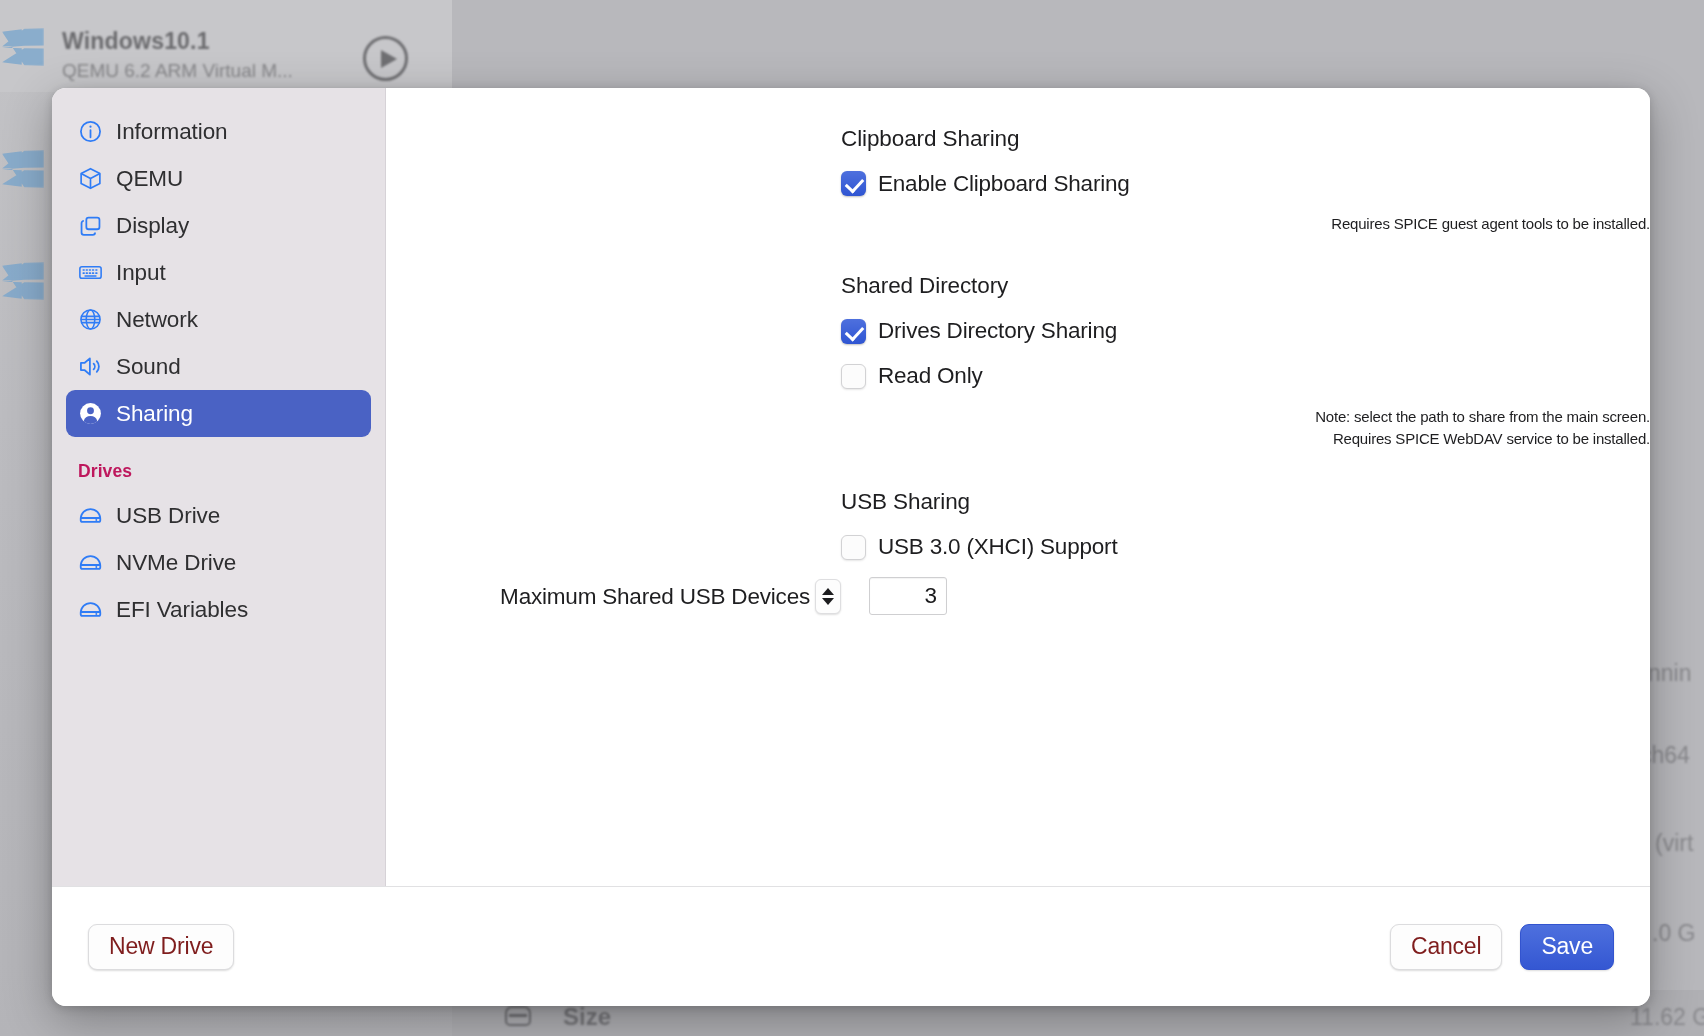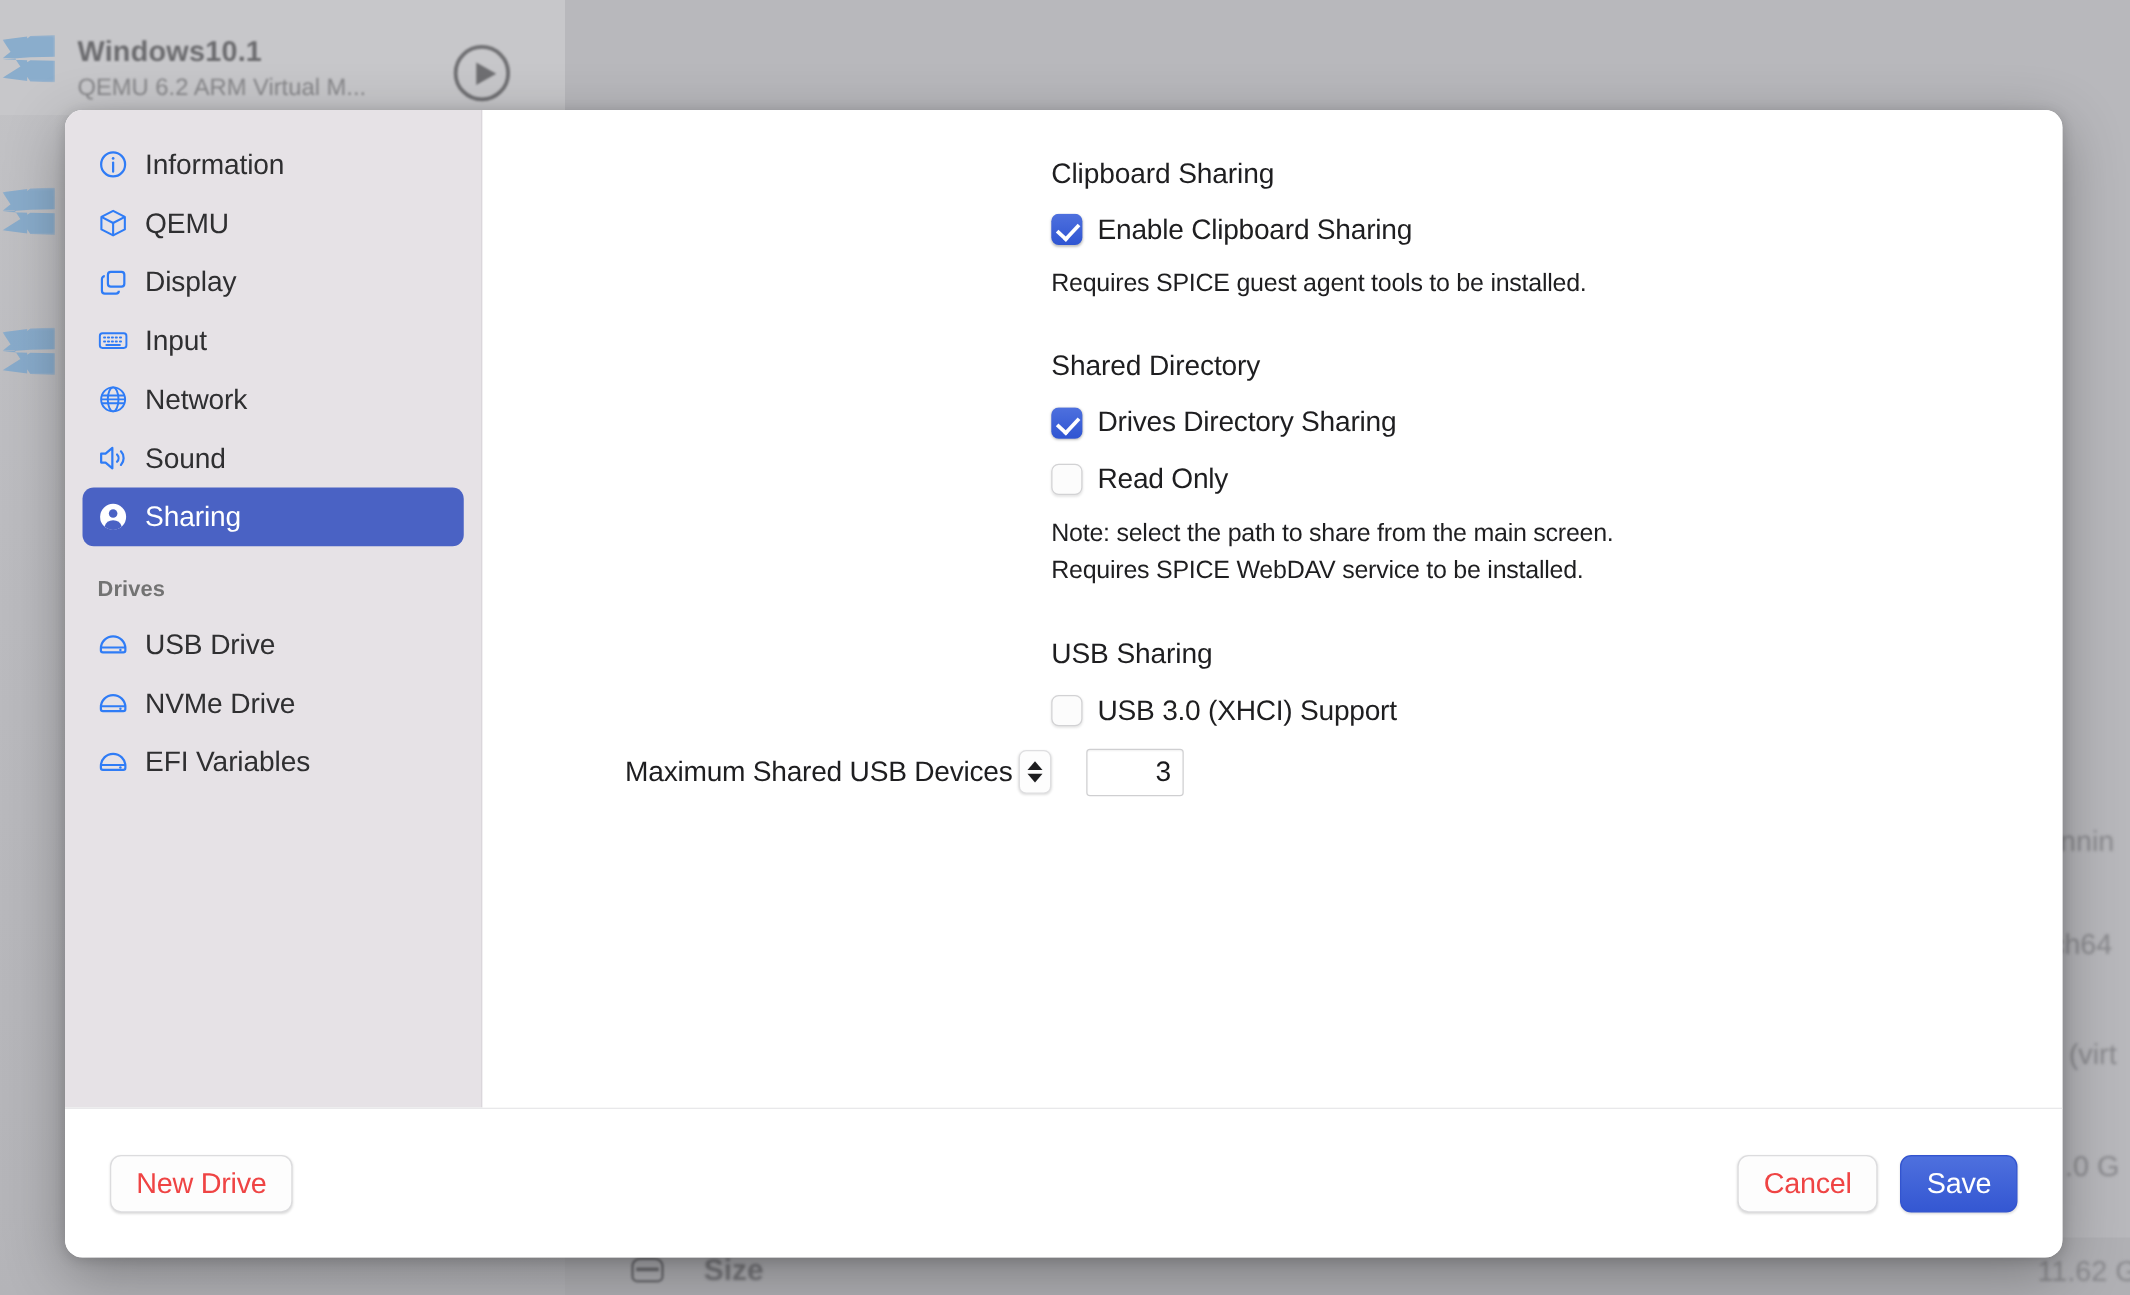--- a/index.html
+++ b/index.html
@@ -108,21 +108,21 @@
     color: #2f7cf6;
   }
   .nav-item.selected .nav-ico { color: #ffffff; }
   .nav-ico svg { display: block; }
   .nav-label {
     font-size: 22.5px; color: #2f2f31; letter-spacing: -.1px;
     white-space: nowrap;
   }
   .nav-item.selected .nav-label { color: #ffffff; }
   .nav-group-title {
-    font-size: 17.5px; font-weight: bold; color: #737373;
+    font-size: 17.5px; font-weight: bold; color: #be185d;
     padding: 0 12px; margin: 24px 0 10px 0;
     letter-spacing: .1px;
   }
 
   
   .content {
     flex: 1; background: #ffffff;
     position: relative; overflow: hidden;
   }
   .form {
@@ -134,22 +134,23 @@
     margin: 0;
   }
   .fleft  { width: 455px; flex: none; text-align: right; padding-right: 17px; }
   .fright { flex: 1; }
 
   .sec-title {
     font-size: 22.5px; color: #1e1e20; letter-spacing: -.1px;
     line-height: 1.0;
   }
   .helper {
-    font-size: 20px; color: #1e1e20; letter-spacing: -.2px;
+    font-size: 15px; color: #1e1e20; letter-spacing: -.2px;
     line-height: 1.42;
+    text-align: right;
   }
   .cbrow { display: flex; align-items: center; gap: 12px; }
   .cbox {
     width: 25px; height: 25px; flex: none;
     border-radius: 6px;
     position: relative;
   }
   .cbox.on {
     background: #3f63d8;
     background-image: linear-gradient(180deg,#4e70de,#2f55d2);
@@ -213,21 +214,21 @@
     padding: 0 36px;
   }
   .spacer { flex: 1; }
   .btn {
     font-family: "Liberation Sans", sans-serif;
     font-size: 23px; letter-spacing: -.2px;
     border-radius: 9px;
     cursor: default;
     border: 1px solid #dcdcde;
     background: #fdfdfd;
-    color: #ef4444;
+    color: #7f1d1d;
     padding: 0 20px; height: 46px;
     box-shadow: 0 1px 2px rgba(0,0,0,.14);
   }
   .btn.primary {
     background: #3f63d8;
     background-image: linear-gradient(180deg,#4e70de,#3457d2);
     border-color: #3354cf;
     color: #ffffff;
   }
   .btn + .btn { margin-left: 18px; }

